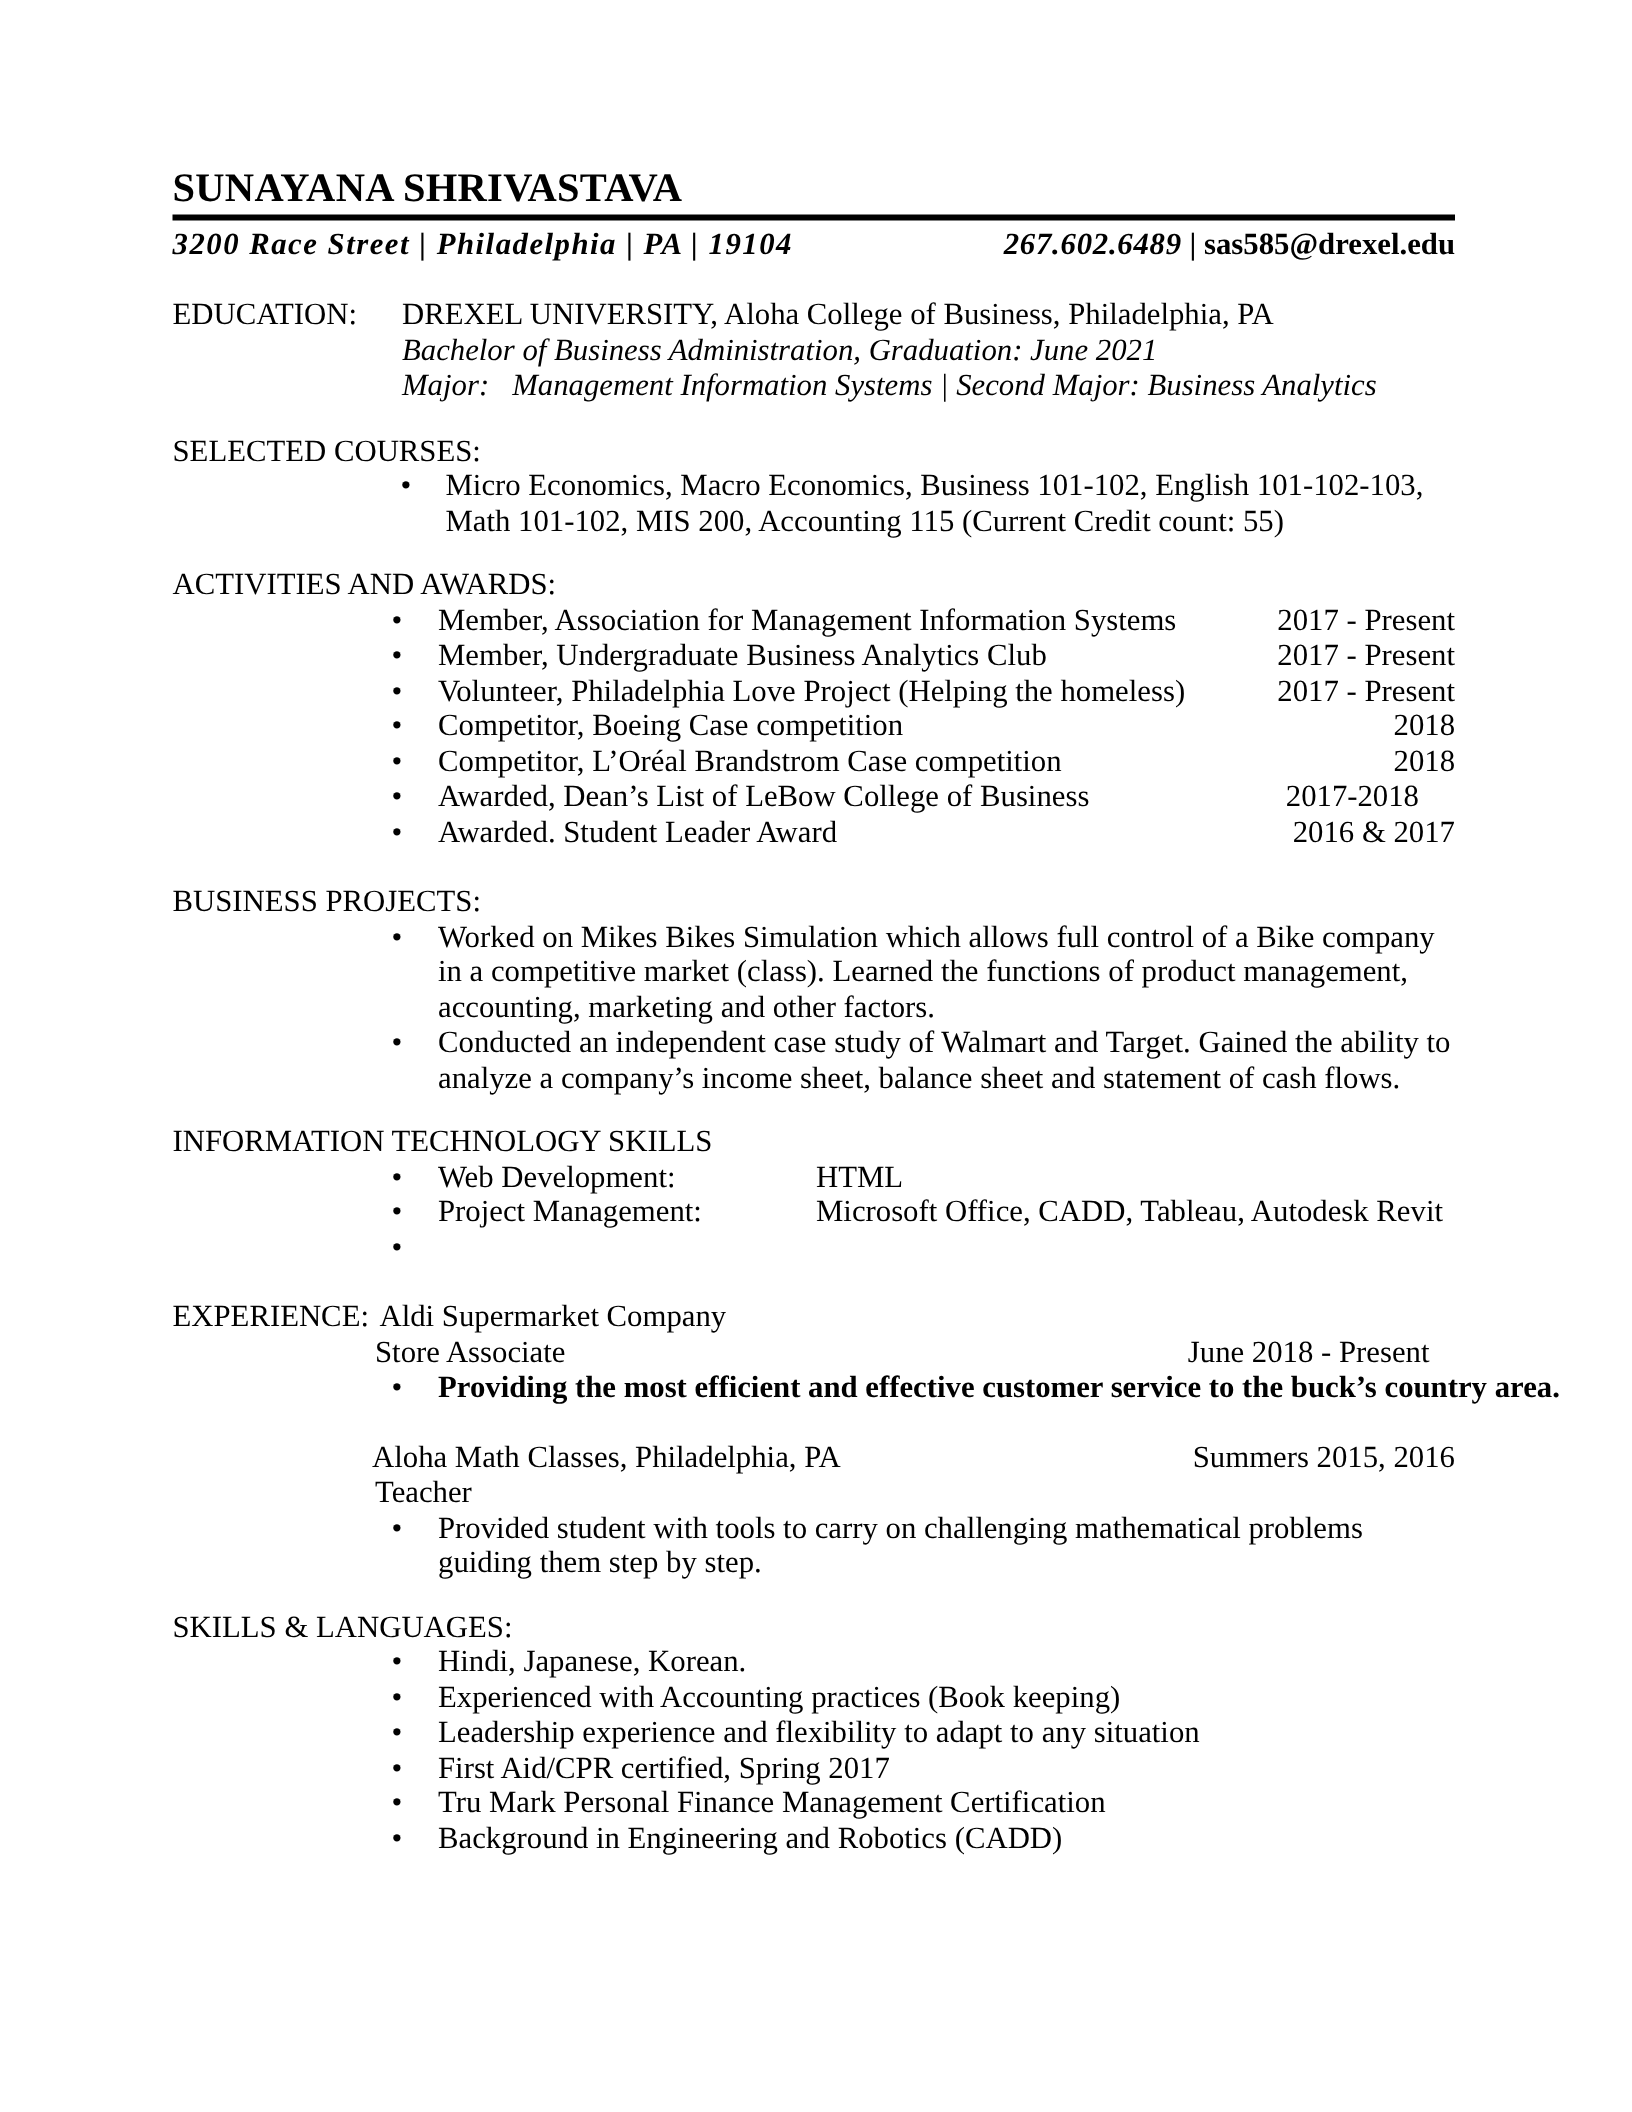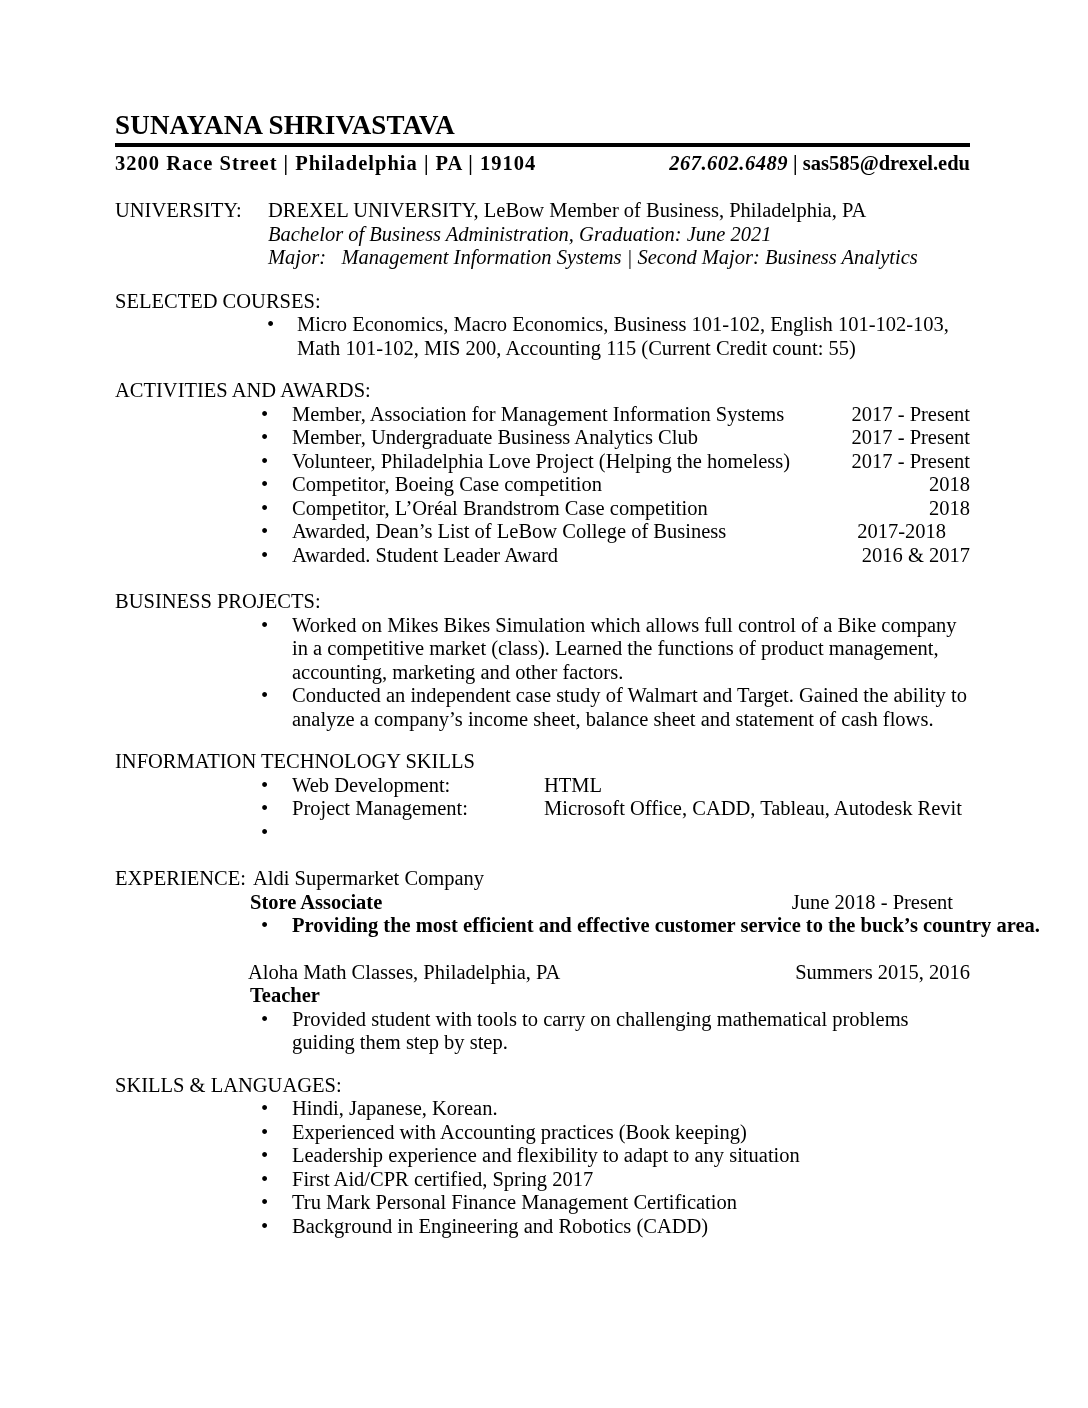--- a/index.html
+++ b/index.html
@@ -14,21 +14,21 @@
     font-size:20.5px;
     line-height:23.5px;
   }
   .name {
     font-size:27px; font-weight:bold; line-height:30px; letter-spacing:0.2px;
   }
   .rule { height:4px; background:#000; margin-top:3px; }
   .contact {
     display:flex; justify-content:space-between; margin-top:4px; line-height:24px;
   }
-  .addr { font-weight:bold; letter-spacing:1px; }
+  .addr { font-weight:bold; font-style:italic; letter-spacing:1px; }
   .phone { font-weight:bold; font-style:italic; letter-spacing:0.5px; }
   .pipe-sep { font-weight:bold; }
   .email { font-weight:bold; }
 
   .section { margin-top:19px; }
   .sec-head { }
   .label-grid { display:flex; }
   .label-col { width:153px; flex:none; }
   .edu-col { flex:1; }
   .bold-italic { font-weight:normal; font-style:italic; }
@@ -38,21 +38,21 @@
   .brow .bullet { margin-left:146px; width:31px; flex:none; }
   .courses .bullet { margin-left:152px; width:30px; }
   .btext { flex:1; }
   .date { margin-left:auto; padding-left:8px; white-space:nowrap; }
 
   .it-line { display:flex; flex:1;gap:48px; }
   .it-cat { width:204px; flex:none; }
 
   .xp-head .company { margin-left:7px; }
   .job-title-row { display:flex; margin-left:135px; }
-  .job-title { font-weight:bold; }
+  .job-title { font-weight:normal; }
   .job2-company-row { display:flex; margin-left:133px; }
   .nowrap { white-space:nowrap;font-weight:bold; }
 </style>
 </head>
 <body>
 
 <div class="page">
 
   <div>
     <div class="name">SUNAYANA SHRIVASTAVA</div>
@@ -60,23 +60,23 @@
     <div class="contact">
       <span class="addr">3200 Race Street | Philadelphia | PA | 19104</span>
       <span>
         <span class="phone">267.602.6489</span><span class="pipe-sep"> | </span><span class="email">sas585@drexel.edu</span>
       </span>
     </div>
   </div>
 
   <div class="section" style="margin-top:24px;">
     <div class="label-grid">
-      <div class="label-col sec-head">UNIVERSITY:</div>
+      <div class="label-col sec-head">EDUCATION:</div>
       <div class="edu-col">
-        <div>DREXEL UNIVERSITY, LeBow Member of Business, Philadelphia, PA</div>
+        <div>DREXEL UNIVERSITY, Aloha College of Business, Philadelphia, PA</div>
         <div class="bold-italic">Bachelor of Business Administration, Graduation: June 2021</div>
         <div class="bold-italic prewrap">Major:   Management Information Systems | Second Major: Business Analytics</div>
       </div>
     </div>
   </div>
 
   <div class="section" style="margin-top:20px;">
     <div class="sec-head">SELECTED COURSES:</div>
     <div class="brow courses">
       <span class="bullet">•</span>

